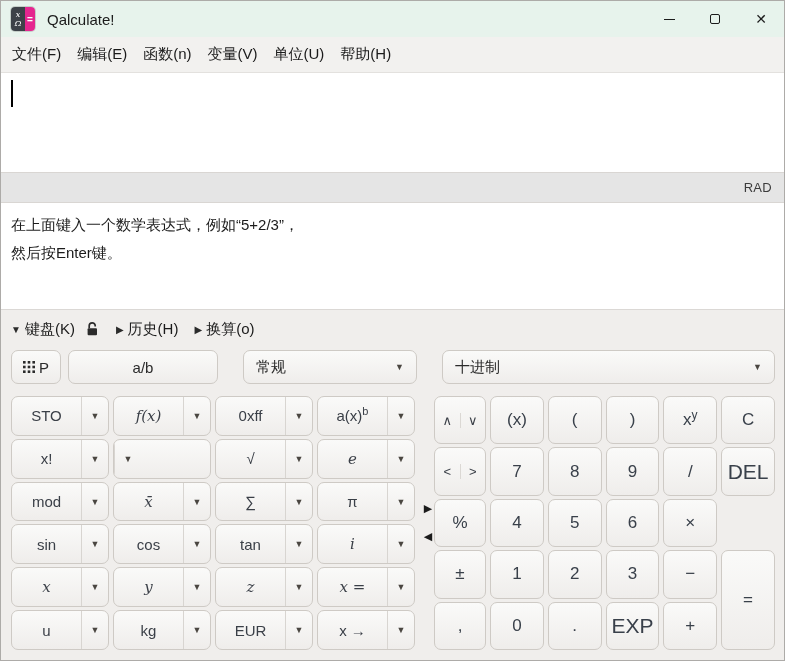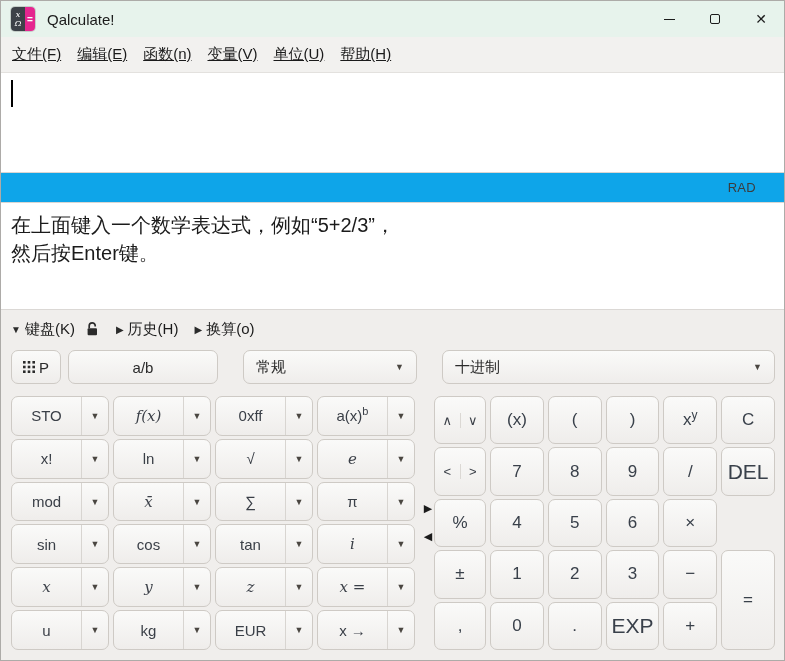--- a/index.html
+++ b/index.html
@@ -35,38 +35,38 @@
   .min-glyph { width:11px; height:1px; background:#1b1b1b; }
   .max-glyph { width:10px; height:10px; border:1px solid #1b1b1b; border-radius:2px; }
   .close-glyph { font-size:14px; font-weight:300; }
 
   
   .menubar {
     position:absolute; left:0; top:36px; right:0; height:36px;
     background:#f2f1ef; border-bottom:1px solid #e3e1de;
     display:flex; align-items:center; padding-left:3px; font-size:15px; color:#1b1b1b;
   }
-  .menu-item { padding:6px 8px;text-decoration:underline; }
+  .menu-item { padding:6px 8px; }
 
   
   .expression-area { position:absolute; left:0; top:72px; right:0; height:99px; background:#fff; }
   .caret { position:absolute; left:10px; top:7px; width:2px; height:27px; background:#000; }
 
   
   .status-strip {
-    position:absolute; left:0; top:171px; right:0; height:31px; background:#0ea5e9;
+    position:absolute; left:0; top:171px; right:0; height:31px; background:#e5e5e5;
     border-top:1px solid #d9d6d3; border-bottom:1px solid #d9d6d3;
-    display:flex; align-items:center; justify-content:flex-end; padding-right:28px;
+    display:flex; align-items:center; justify-content:flex-end; padding-right:12px;
   }
   .angle-mode { font-size:13px; color:#3c3c3c; letter-spacing:.3px; }
 
   
   .help-area {
     position:absolute; left:0; top:202px; right:16px; height:106px; background:#fff;
-    padding:8px 10px; font-size:20px; line-height:28px; color:#1b1b1b;
+    padding:8px 10px; font-size:15px; line-height:28px; color:#1b1b1b;
   }
 
   
   .bottom-panel {
     position:absolute; left:0; top:308px; right:0; bottom:0;
     background:#f0eeec; border-top:1px solid #dbd8d5;
   }
   .tab-row {
     position:absolute; left:0; top:0; right:0; height:38px;
     display:flex; align-items:center; padding-left:10px; font-size:15px; color:#1b1b1b;
@@ -262,21 +262,20 @@
               <span class="skey-sup">b</span>
             </span>
             <span class="skey-arrow">▼</span>
           </div>
 
         <div class="skey">
             <span class="skey-main">x!</span>
             <span class="skey-arrow">▼</span>
           </div>
         <div class="skey">
-            <span class="skey-main">ln</span>
             <span class="skey-arrow">▼</span>
           </div>
         <div class="skey">
             <span class="skey-main">√</span>
             <span class="skey-arrow">▼</span>
           </div>
         <div class="skey">
             <span class="skey-main it">e</span>
             <span class="skey-arrow">▼</span>
           </div>

